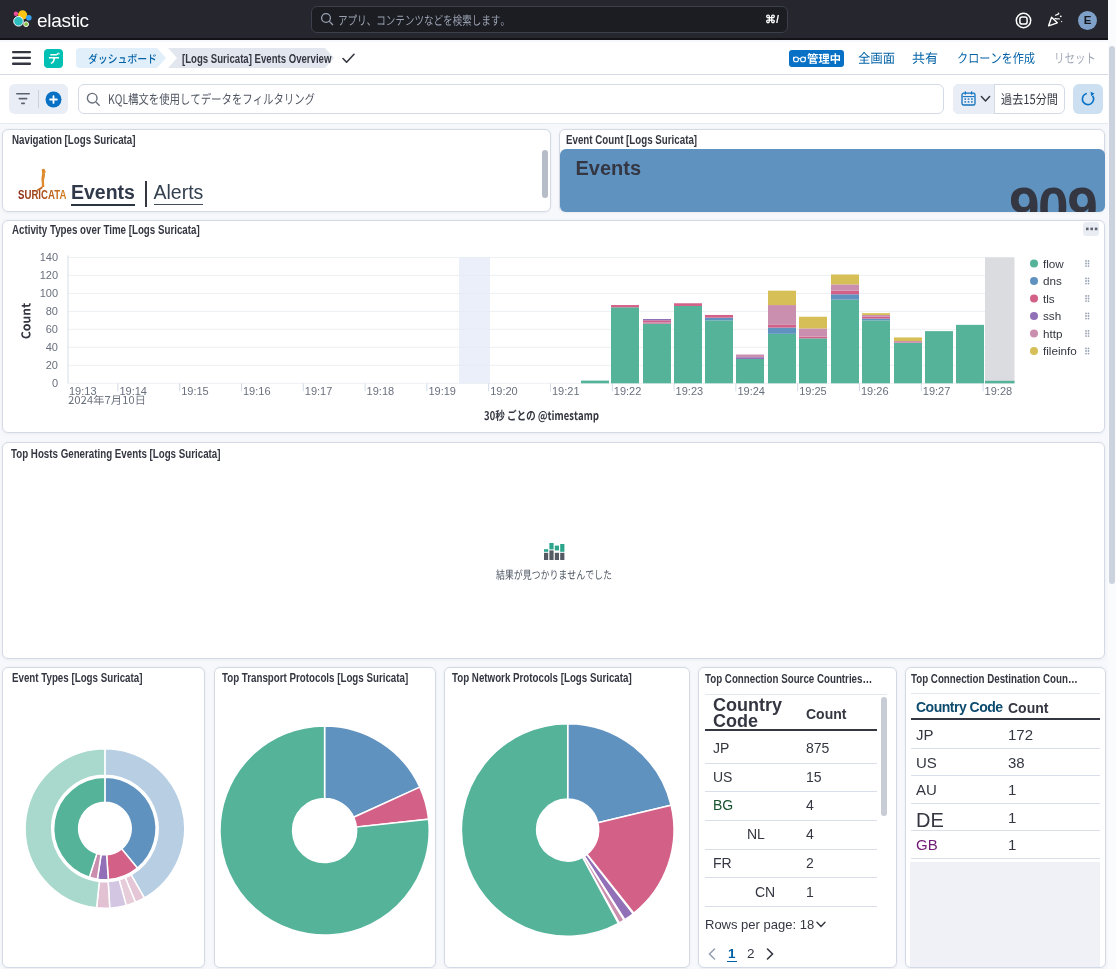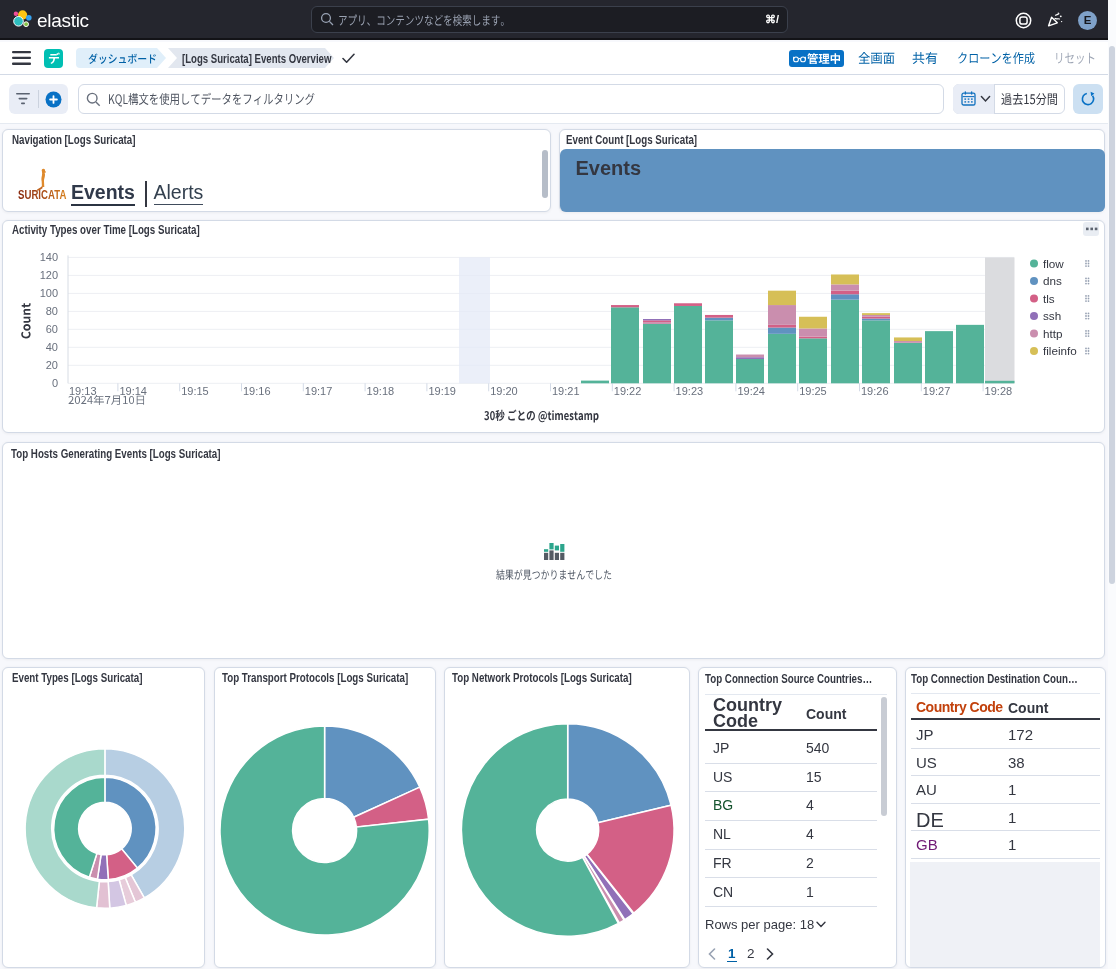--- a/index.html
+++ b/index.html
@@ -145,20 +145,21 @@
 </g>
 </svg>
 <div class="abs" style="left:71px;top:184px;font-size:19.5px;line-height:17.5px;font-weight:700;color:#30394a;border-bottom:2.5px solid #2b3442;padding-bottom:2px">Events</div>
 <div class="abs" style="left:144.5px;top:181px;width:2.2px;height:26px;background:#343741"></div>
 <div class="abs" style="left:153.5px;top:184px;font-size:19.5px;line-height:17.5px;color:#33404f;border-bottom:1.5px solid #404c5c;padding-bottom:2.5px">Alerts</div>
 <div class="abs" style="left:542px;top:150px;width:6px;height:48px;background:#A9B1BE;border-radius:3px;opacity:.85"></div>
 <div class="panel" style="left:559px;top:129px;width:546px;height:83px"></div>
 <div class="ptitle" style="left:566px;top:133px">Event Count [Logs Suricata]</div>
 <div class="abs" style="left:559.5px;top:149px;width:545px;height:62.5px;background:#6092C0;border-radius:6px;overflow:hidden">
     <div style="position:absolute;left:16px;top:8px;font-size:20px;font-weight:700;color:#343741">Events</div>
+    <div style="position:absolute;right:8px;top:31px;font-size:55px;font-weight:700;color:#343741;line-height:55px;letter-spacing:-1.4px">909</div>
   </div>
 <div class="panel" style="left:2px;top:220px;width:1103px;height:213px"></div>
 <div class="ptitle" style="left:12px;top:223px">Activity Types over Time [Logs Suricata]</div>
 <div class="abs" style="left:1083px;top:222px;width:16px;height:14px;background:#E9EDF3;border-radius:3px"></div>
 <svg class="abs" style="left:1085.5px;top:227px" width="12" height="4" viewBox="0 0 12 4">
     <rect x="0" y="0.6" width="2.6" height="2.6" fill="#5d6470"></rect>
     <rect x="4.4" y="0.6" width="2.6" height="2.6" fill="#5d6470"></rect>
     <rect x="8.8" y="0.6" width="2.6" height="2.6" fill="#5d6470"></rect>
   </svg>
 <svg class="abs" style="left:2px;top:220px" width="1103" height="213" viewBox="0 0 1103 213">
@@ -358,54 +359,54 @@
     <path d="M180.03 253.15 A106.3 106.3 0 0 1 175.24 255.97 L138.73 190.11 A31 31 0 0 0 140.13 189.29 Z" fill="#CA8EAE" stroke="#fff" stroke-width="1.5"></path>
     <path d="M174.42 256.42 A106.3 106.3 0 1 1 123.70 56.70 L123.70 132.00 A31 31 0 1 0 138.49 190.24 Z" fill="#54B399" stroke="#fff" stroke-width="1.5"></path>
   </svg>
 <div class="panel" style="left:697.5px;top:667px;width:199px;height:301px"></div>
 <div class="ptitle" style="left:705px;top:671.5px">Top Connection Source Countries…</div>
 <div class="abs" style="left:705px;top:694px;width:182px;height:1px;background:#E3E8F0"></div>
 <div class="abs" style="left:713px;top:697px;font-size:18px;font-weight:700;color:#343741;line-height:16px">Country<br>Code</div>
 <div class="abs" style="left:806px;top:706px;font-size:14px;font-weight:700;color:#343741">Count</div>
 <div class="abs" style="left:705px;top:729px;width:172px;height:2px;background:#343741"></div>
 <div class="abs" style="left:713px;top:740px;font-size:14px;color:#343741">JP</div>
-<div class="abs" style="left:806px;top:740px;font-size:14px;color:#343741">540</div>
+<div class="abs" style="left:806px;top:740px;font-size:14px;color:#343741">875</div>
 <div class="abs" style="left:705px;top:762.5px;width:172px;height:1px;background:#D9DEE8"></div>
 <div class="abs" style="left:713px;top:768.7px;font-size:14px;color:#343741">US</div>
 <div class="abs" style="left:806px;top:768.7px;font-size:14px;color:#343741">15</div>
 <div class="abs" style="left:705px;top:791.2px;width:172px;height:1px;background:#D9DEE8"></div>
 <div class="abs" style="left:713px;top:797.4000000000001px;font-size:14px;color:#14532d">BG</div>
 <div class="abs" style="left:806px;top:797.4000000000001px;font-size:14px;color:#343741">4</div>
 <div class="abs" style="left:705px;top:819.9000000000001px;width:172px;height:1px;background:#D9DEE8"></div>
-<div class="abs" style="left:713px;top:826.1000000000001px;font-size:14px;color:#343741">NL</div>
+<div class="abs" style="left:747px;top:826.1000000000001px;font-size:14px;color:#343741">NL</div>
 <div class="abs" style="left:806px;top:826.1000000000001px;font-size:14px;color:#343741">4</div>
 <div class="abs" style="left:705px;top:848.6000000000001px;width:172px;height:1px;background:#D9DEE8"></div>
 <div class="abs" style="left:713px;top:854.8000000000002px;font-size:14px;color:#343741">FR</div>
 <div class="abs" style="left:806px;top:854.8000000000002px;font-size:14px;color:#343741">2</div>
 <div class="abs" style="left:705px;top:877.3000000000002px;width:172px;height:1px;background:#D9DEE8"></div>
-<div class="abs" style="left:713px;top:883.5000000000002px;font-size:14px;color:#343741">CN</div>
+<div class="abs" style="left:755px;top:883.5000000000002px;font-size:14px;color:#343741">CN</div>
 <div class="abs" style="left:806px;top:883.5000000000002px;font-size:14px;color:#343741">1</div>
 <div class="abs" style="left:705px;top:906.0000000000002px;width:172px;height:1px;background:#D9DEE8"></div>
 <div class="abs" style="left:881px;top:697px;width:6px;height:119px;background:#9BA2B0;opacity:.55;border-radius:3px"></div>
 <div class="abs" style="left:705px;top:917px;font-size:13px;color:#343741">Rows per page: 18</div>
 <svg class="abs" style="left:816px;top:921px" width="10" height="7" viewBox="0 0 10 7">
     <path d="M1 1.2 L5 5.4 L9 1.2" fill="none" stroke="#343741" stroke-width="1.4" stroke-linecap="round"></path>
   </svg>
 <svg class="abs" style="left:708px;top:948px" width="8" height="12" viewBox="0 0 8 12">
     <path d="M6.5 1 L1.5 6 L6.5 11" fill="none" stroke="#98A2B3" stroke-width="1.6" stroke-linecap="round"></path>
   </svg>
 <div class="abs" style="left:727px;top:946px;font-size:13.5px;font-weight:600;color:#0061A6;border-bottom:1.5px solid #0061A6;padding:0 1px">1</div>
 <div class="abs" style="left:746px;top:946px;font-size:13.5px;color:#343741;padding:0 1px">2</div>
 <svg class="abs" style="left:766px;top:948px" width="8" height="12" viewBox="0 0 8 12">
     <path d="M1.5 1 L6.5 6 L1.5 11" fill="none" stroke="#343741" stroke-width="1.6" stroke-linecap="round"></path>
   </svg>
 <div class="panel" style="left:904.5px;top:667px;width:201px;height:301px"></div>
 <div class="ptitle" style="left:911px;top:671.5px">Top Connection Destination Coun…</div>
 <div class="abs" style="left:911px;top:693px;width:189px;height:1px;background:#E3E8F0"></div>
-<div class="abs" style="left:916px;top:699px;font-size:14px;font-weight:700;color:#c2410c;letter-spacing:-.5px">Country Code</div>
+<div class="abs" style="left:916px;top:699px;font-size:14px;font-weight:700;color:#0c4a6e;letter-spacing:-.5px">Country Code</div>
 <div class="abs" style="left:1008px;top:700px;font-size:14px;font-weight:700;color:#343741">Count</div>
 <div class="abs" style="left:911px;top:718px;width:189px;height:2px;background:#343741"></div>
 <div class="abs" style="left:916px;top:726px;font-size:15px;color:#343741">JP</div>
 <div class="abs" style="left:1008px;top:726px;font-size:15px;color:#343741">172</div>
 <div class="abs" style="left:911px;top:747.5px;width:189px;height:1px;background:#D9DEE8"></div>
 <div class="abs" style="left:916px;top:753.5px;font-size:15px;color:#343741">US</div>
 <div class="abs" style="left:1008px;top:753.5px;font-size:15px;color:#343741">38</div>
 <div class="abs" style="left:911px;top:775.0px;width:189px;height:1px;background:#D9DEE8"></div>
 <div class="abs" style="left:916px;top:781.0px;font-size:15px;color:#343741">AU</div>
 <div class="abs" style="left:1008px;top:781.0px;font-size:15px;color:#343741">1</div>

